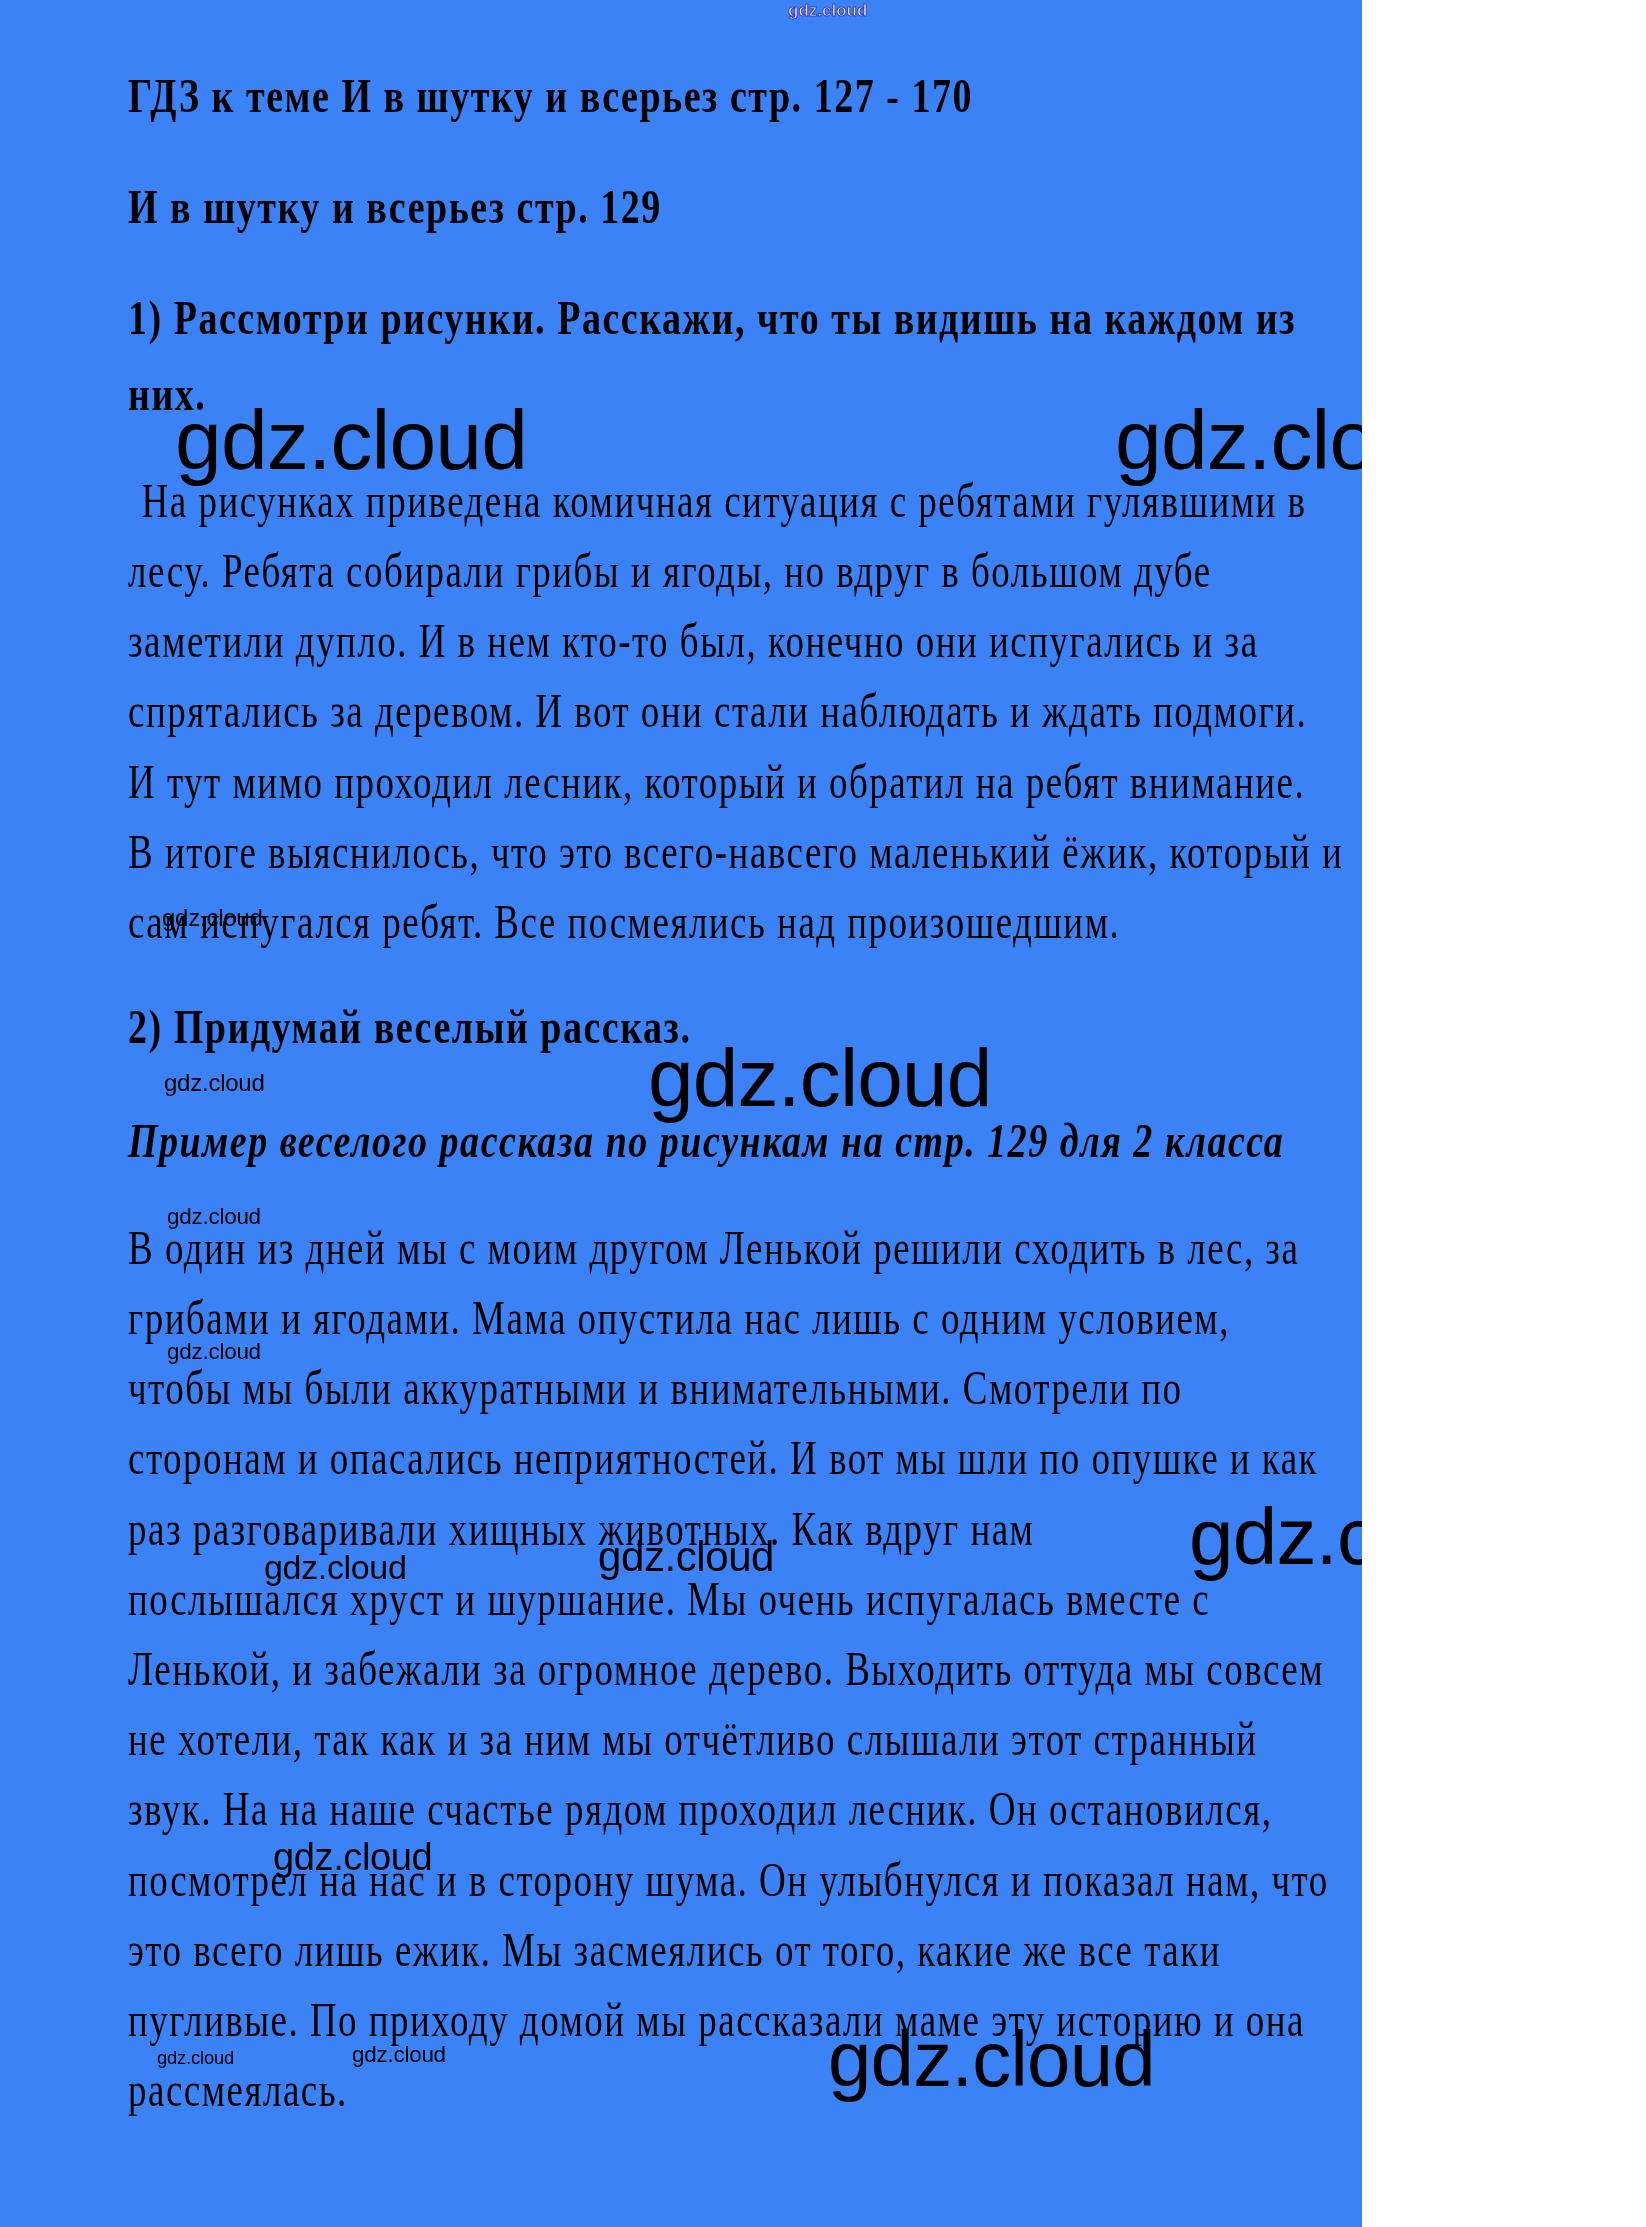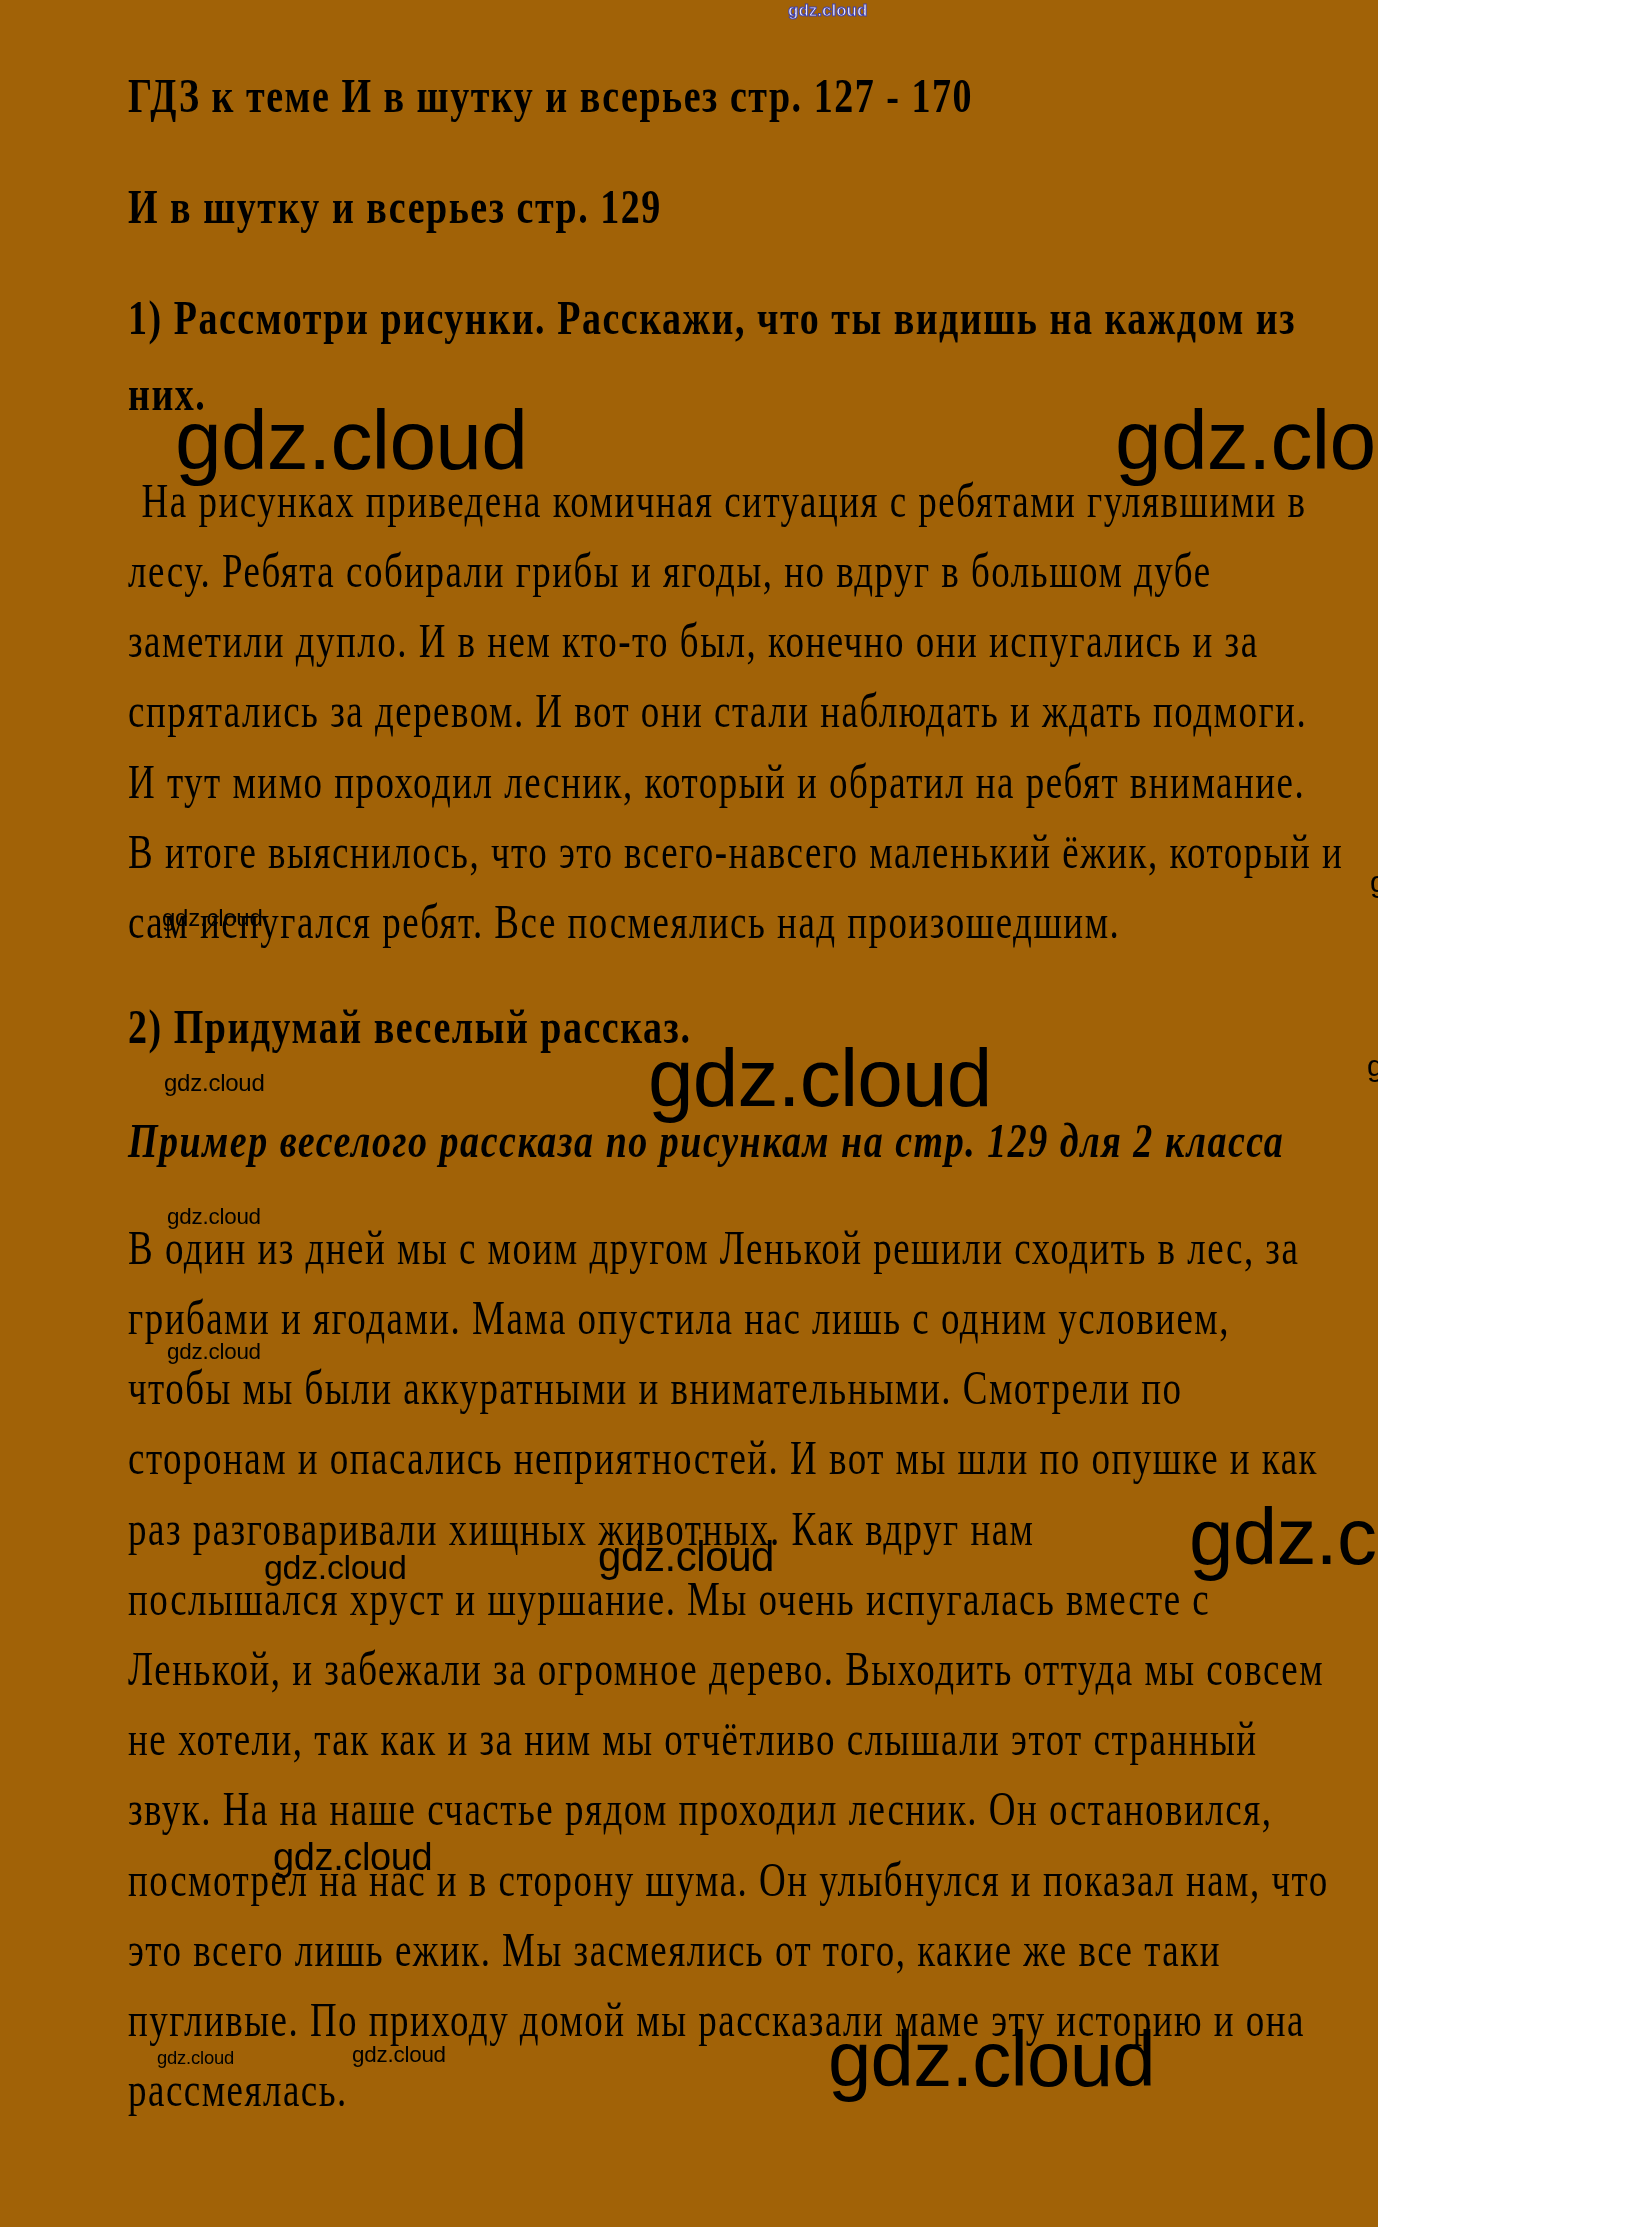--- a/index.html
+++ b/index.html
@@ -1,22 +1,21 @@
 <!DOCTYPE html>
 <html style="font-size:12.8px"><head>
 <meta charset="utf-8">
 <style>
   html, body { margin: 0; padding: 0; background: #ffffff; }
   .page {
     position: relative;
     width: 1362px;
     height: 2227px;
-    background: #a16207;
+    background: #3b82f6;
     overflow: hidden;
-    padding-left: 16px;
   }
   
   .ser {
     position: absolute;
     left: 128px;
     font-family: "Liberation Serif", serif;
     color: #000000;
     letter-spacing: 0.04em;
     white-space: nowrap;
     line-height: 1;

